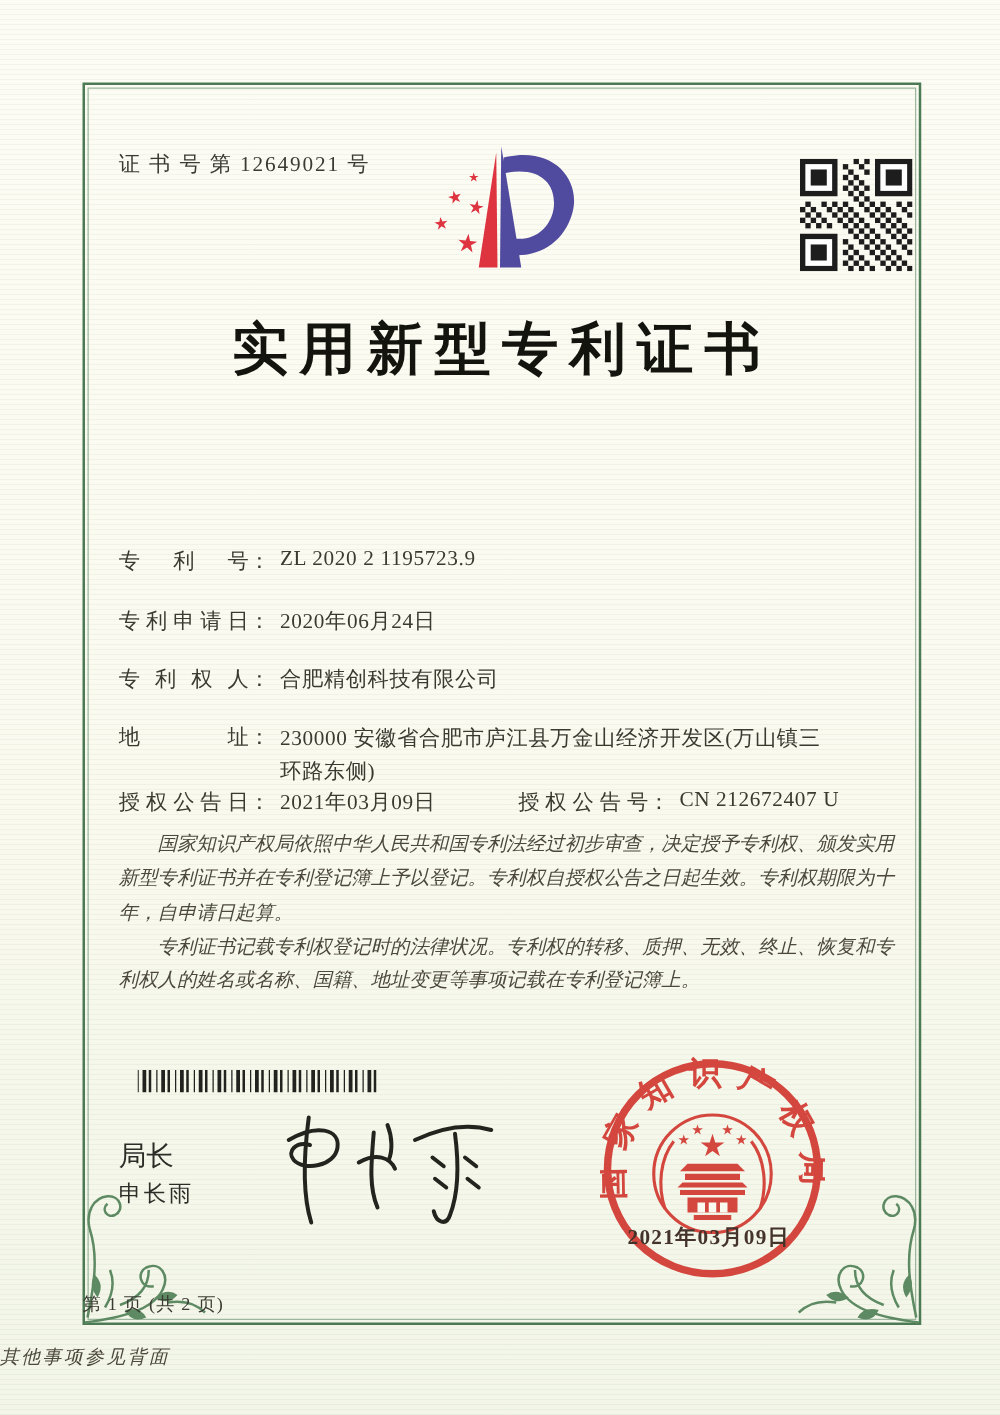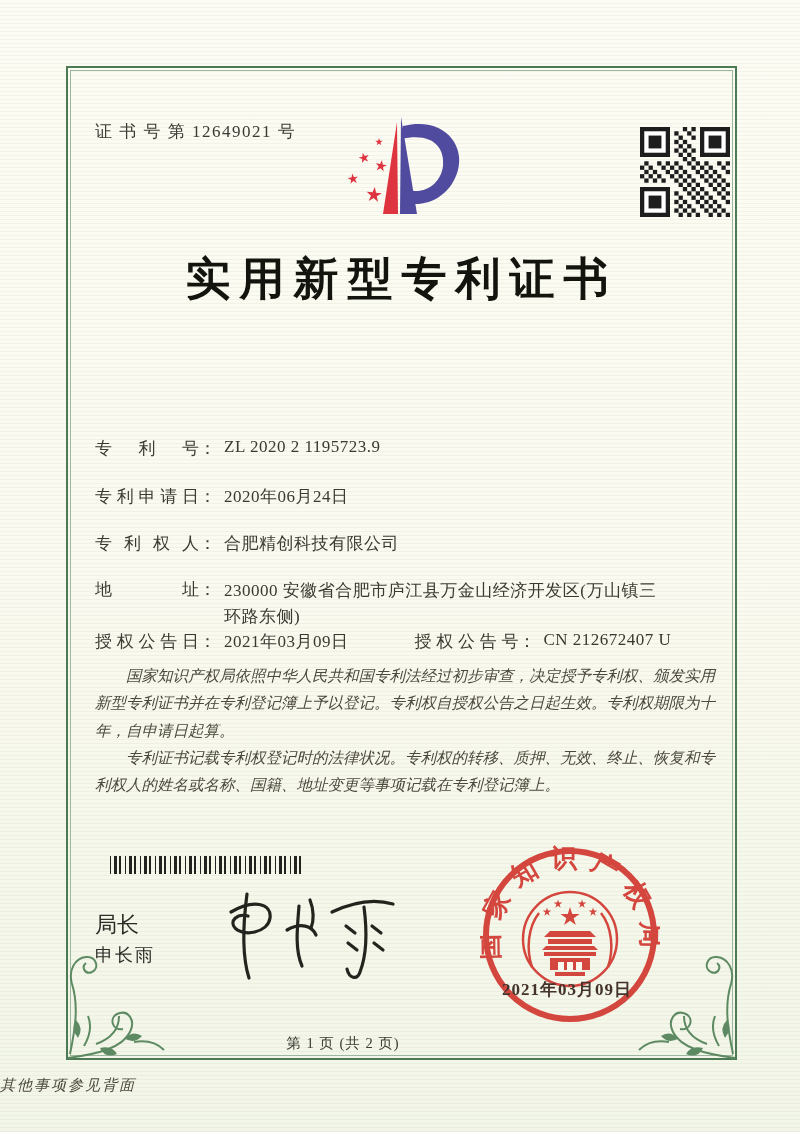--- a/index.html
+++ b/index.html
@@ -28,21 +28,21 @@
   .paras p{margin:0;text-indent:2em;}
   .barcode{position:absolute;left:110px;top:856px;}
   .sig-title{position:absolute;left:95px;top:910px;font-family:"Liberation Sans",sans-serif;
              font-size:22px;color:#2d2d28;}
   .sig-name{position:absolute;left:95px;top:943px;font-family:"Liberation Sans",sans-serif;
             font-size:18px;color:#2d2d28;letter-spacing:2px;}
   .signature{position:absolute;left:213px;top:878px;}
   .seal{position:absolute;left:480px;top:845px;opacity:0.93;}
   .seal-date{position:absolute;left:467px;top:978px;width:200px;text-align:center;
              font-size:17px;color:#43332b;letter-spacing:1px;font-weight:bold;}
-  .pageinfo{position:absolute;left:66px;top:1034px;width:554px;text-align:center;
+  .pageinfo{position:absolute;left:66px;top:1034px;width:554px;text-align:left;
             font-size:14.5px;color:#3a3a32;letter-spacing:1px;}
   .backnote{position:absolute;left:0;top:1076px;width:800px;
             font-size:15px;color:#4c493c;font-style:italic;letter-spacing:2px;}
   .flourish{position:absolute;top:946px;}
   .fl-left{left:64px;}
   .fl-right{left:624px;transform:scaleX(-1);}
 </style>
 </head>
 <body>
 

